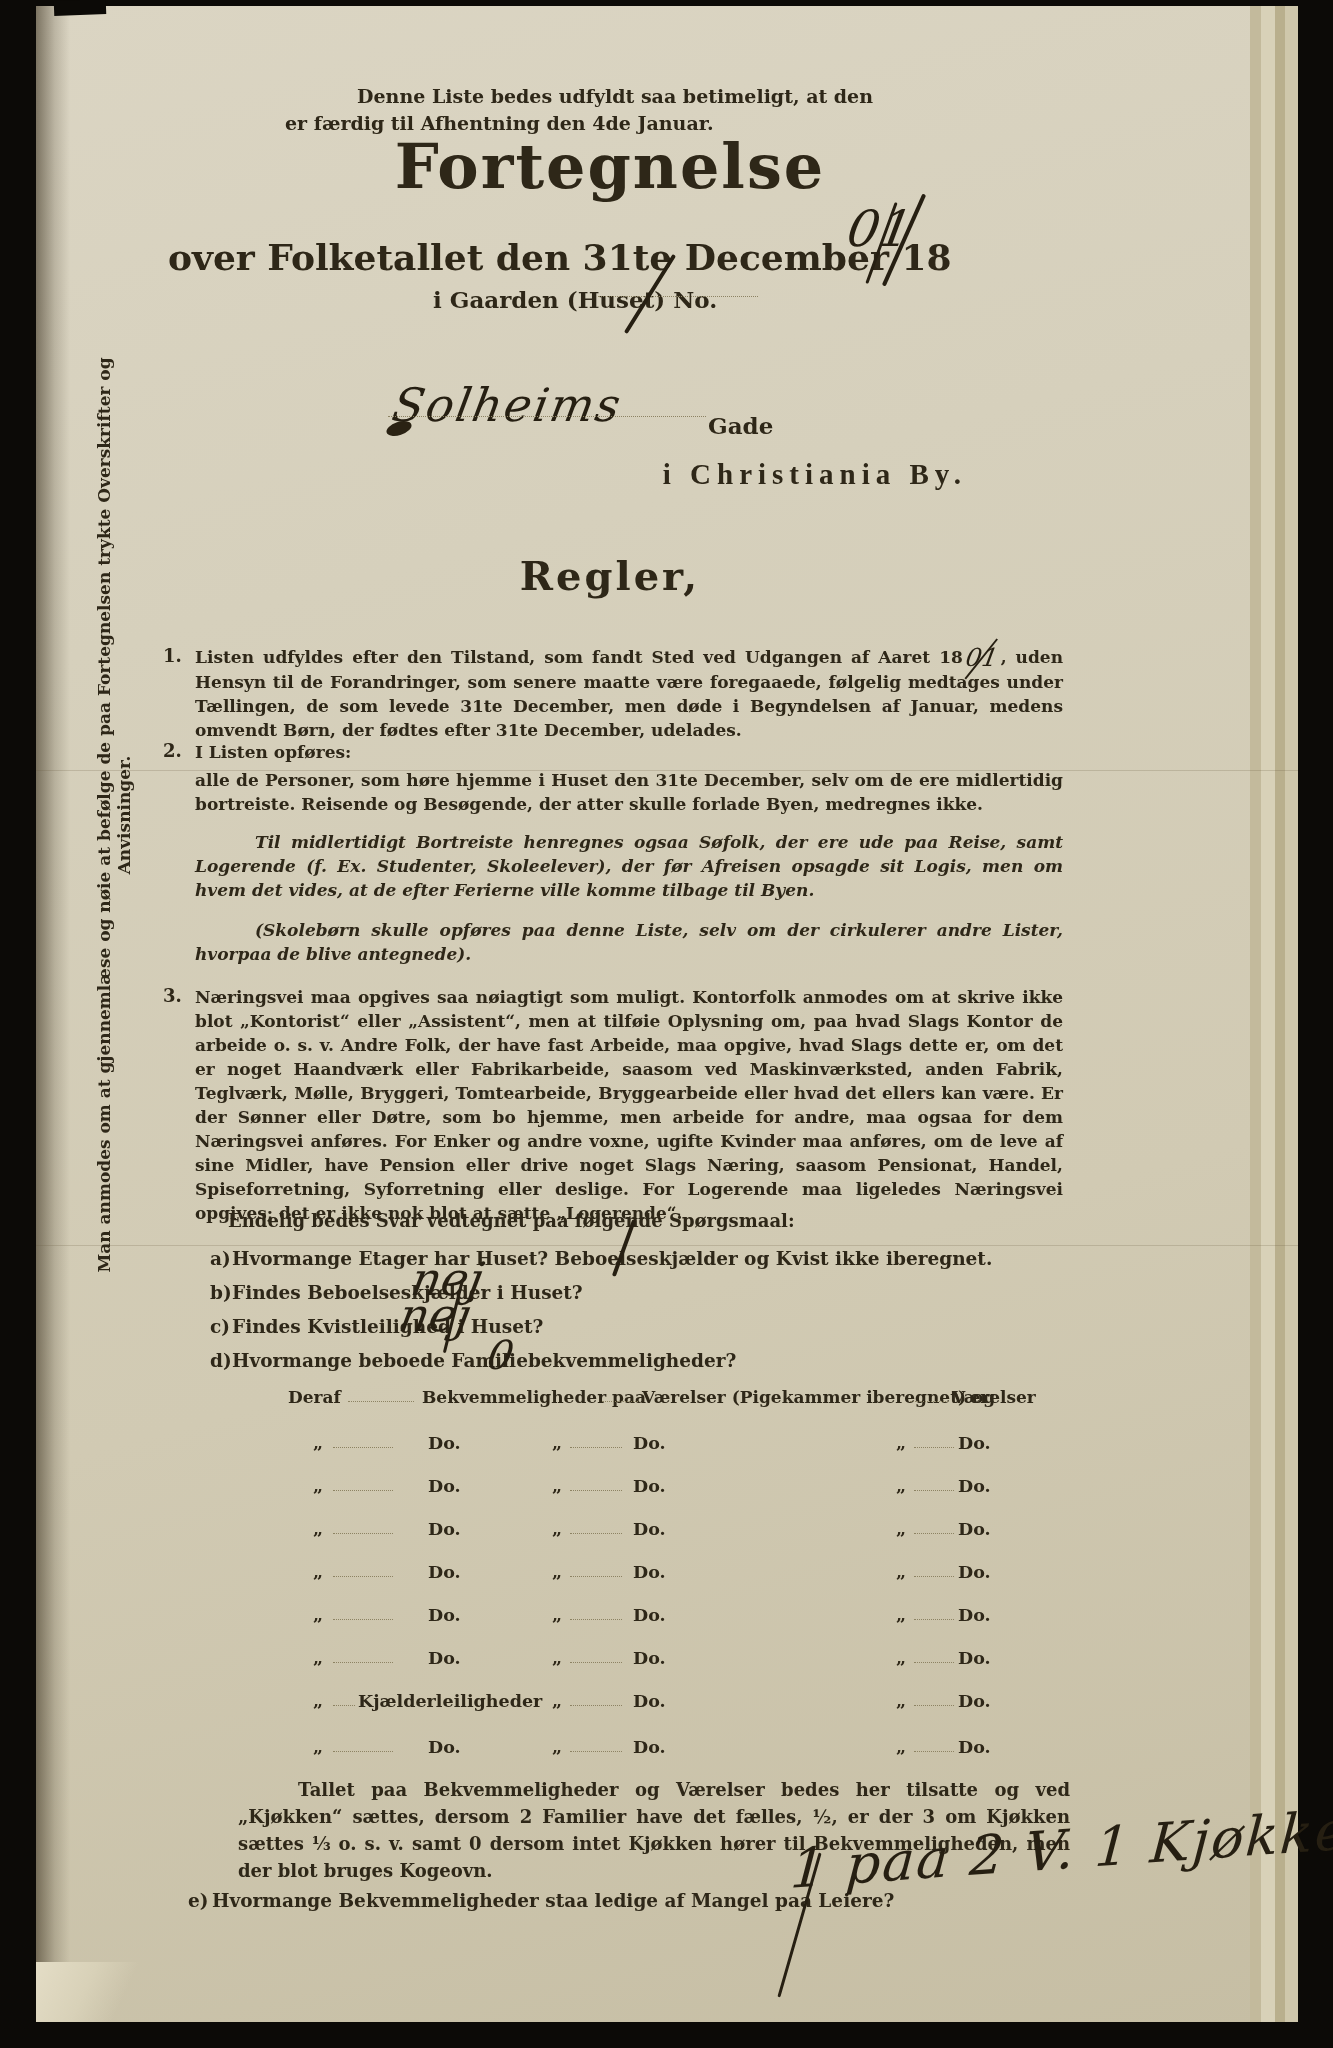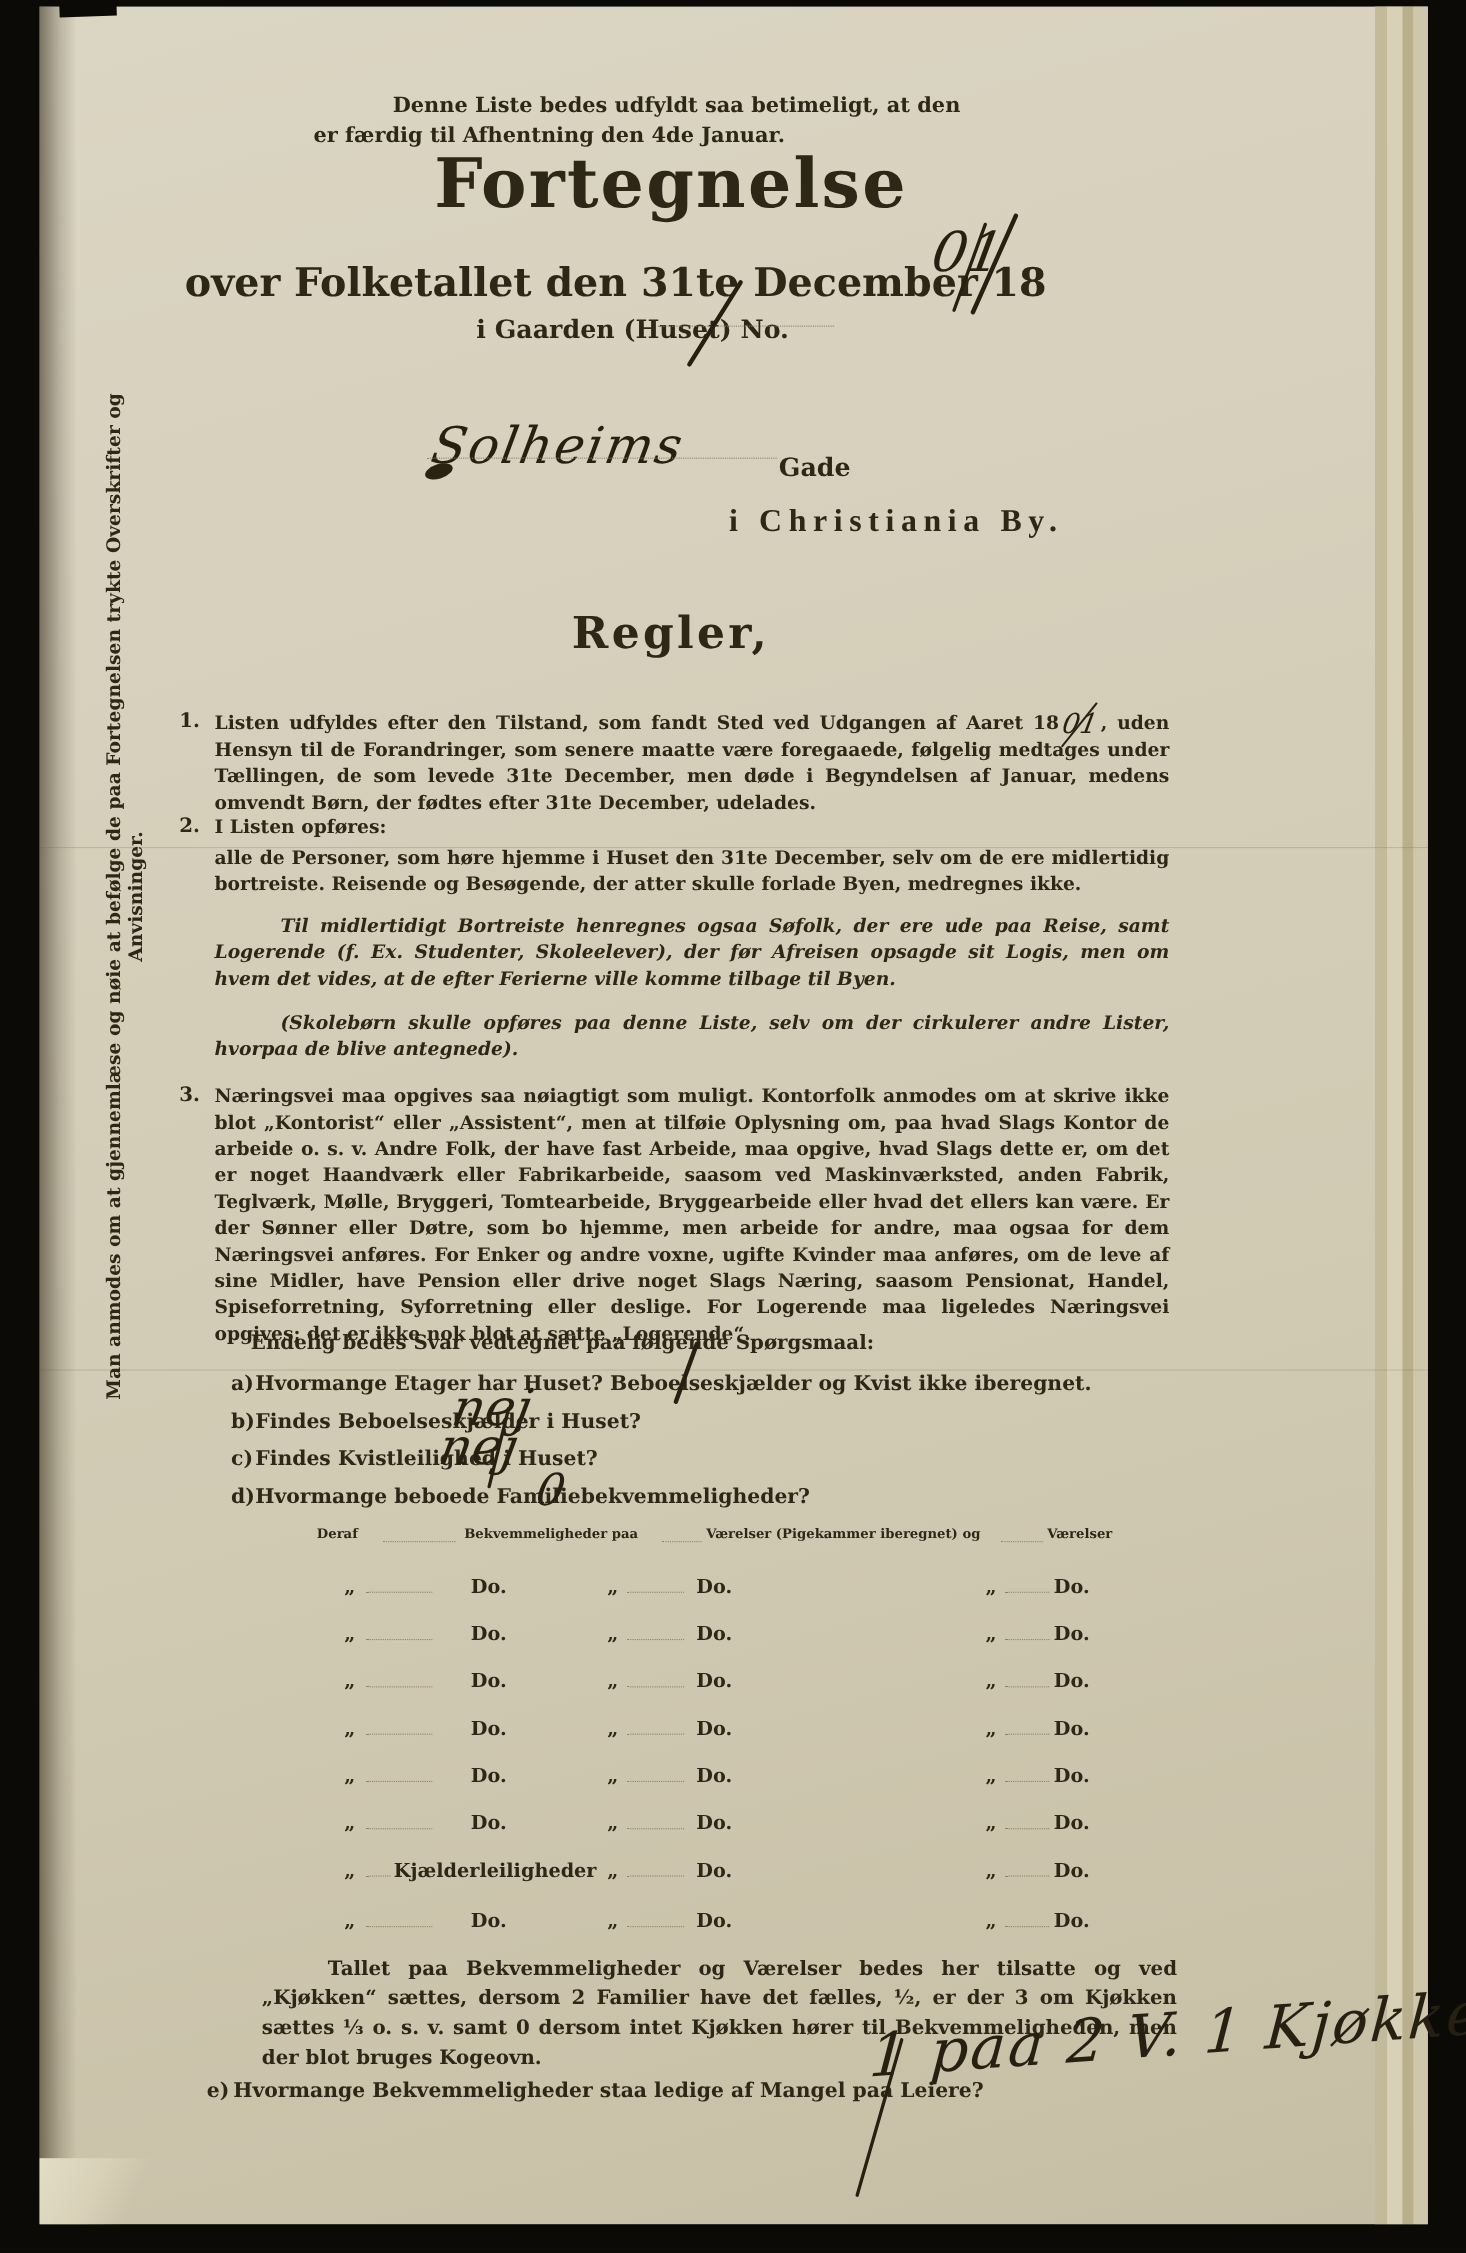--- a/index.html
+++ b/index.html
@@ -52,21 +52,21 @@
   .rtext{position:absolute;left:45px;width:868px;font-size:17px;line-height:24px;text-align:justify;margin:0;}
   .hw-inline{display:inline-block;position:relative;font-size:25px;line-height:1;vertical-align:-3px;padding:0 3px;}
   .hw-strike::after{content:"";position:absolute;left:-12%;right:-12%;top:52%;height:2px;background:#261f12;transform:rotate(-58deg);}
   .indent60{text-indent:60px;font-style:italic;}
   .q-intro{position:absolute;left:78px;top:1150px;font-size:18px;}
   .q-label{position:absolute;width:30px;font-size:18.5px;}
   .q-text{position:absolute;left:82px;font-size:18.5px;text-align:center;}
   .hw-ans{position:absolute;font-size:46px;}
   
   .trow{position:absolute;left:0;width:920px;height:30px;font-size:17.5px;}
-  .thead{font-size:12px;}
+  .thead{font-size:17px;}
   .hc1{position:absolute;left:138px;}  .hf1{left:198px;width:66px;}
   .hc2{position:absolute;left:272px;}  .hf2{left:452px;width:36px;}
   .hc3{position:absolute;left:492px;}  .hf3{left:760px;width:38px;}
   .hc4{position:absolute;left:802px;}
   .q1{position:absolute;left:163px;} .f1{left:183px;width:60px;}
   .lab1{position:absolute;left:278px;}
   .q2{position:absolute;left:402px;} .f2{left:420px;width:52px;}
   .lab2{position:absolute;left:483px;}
   .q3{position:absolute;left:746px;} .f3{left:764px;width:40px;}
   .lab3{position:absolute;left:808px;}

